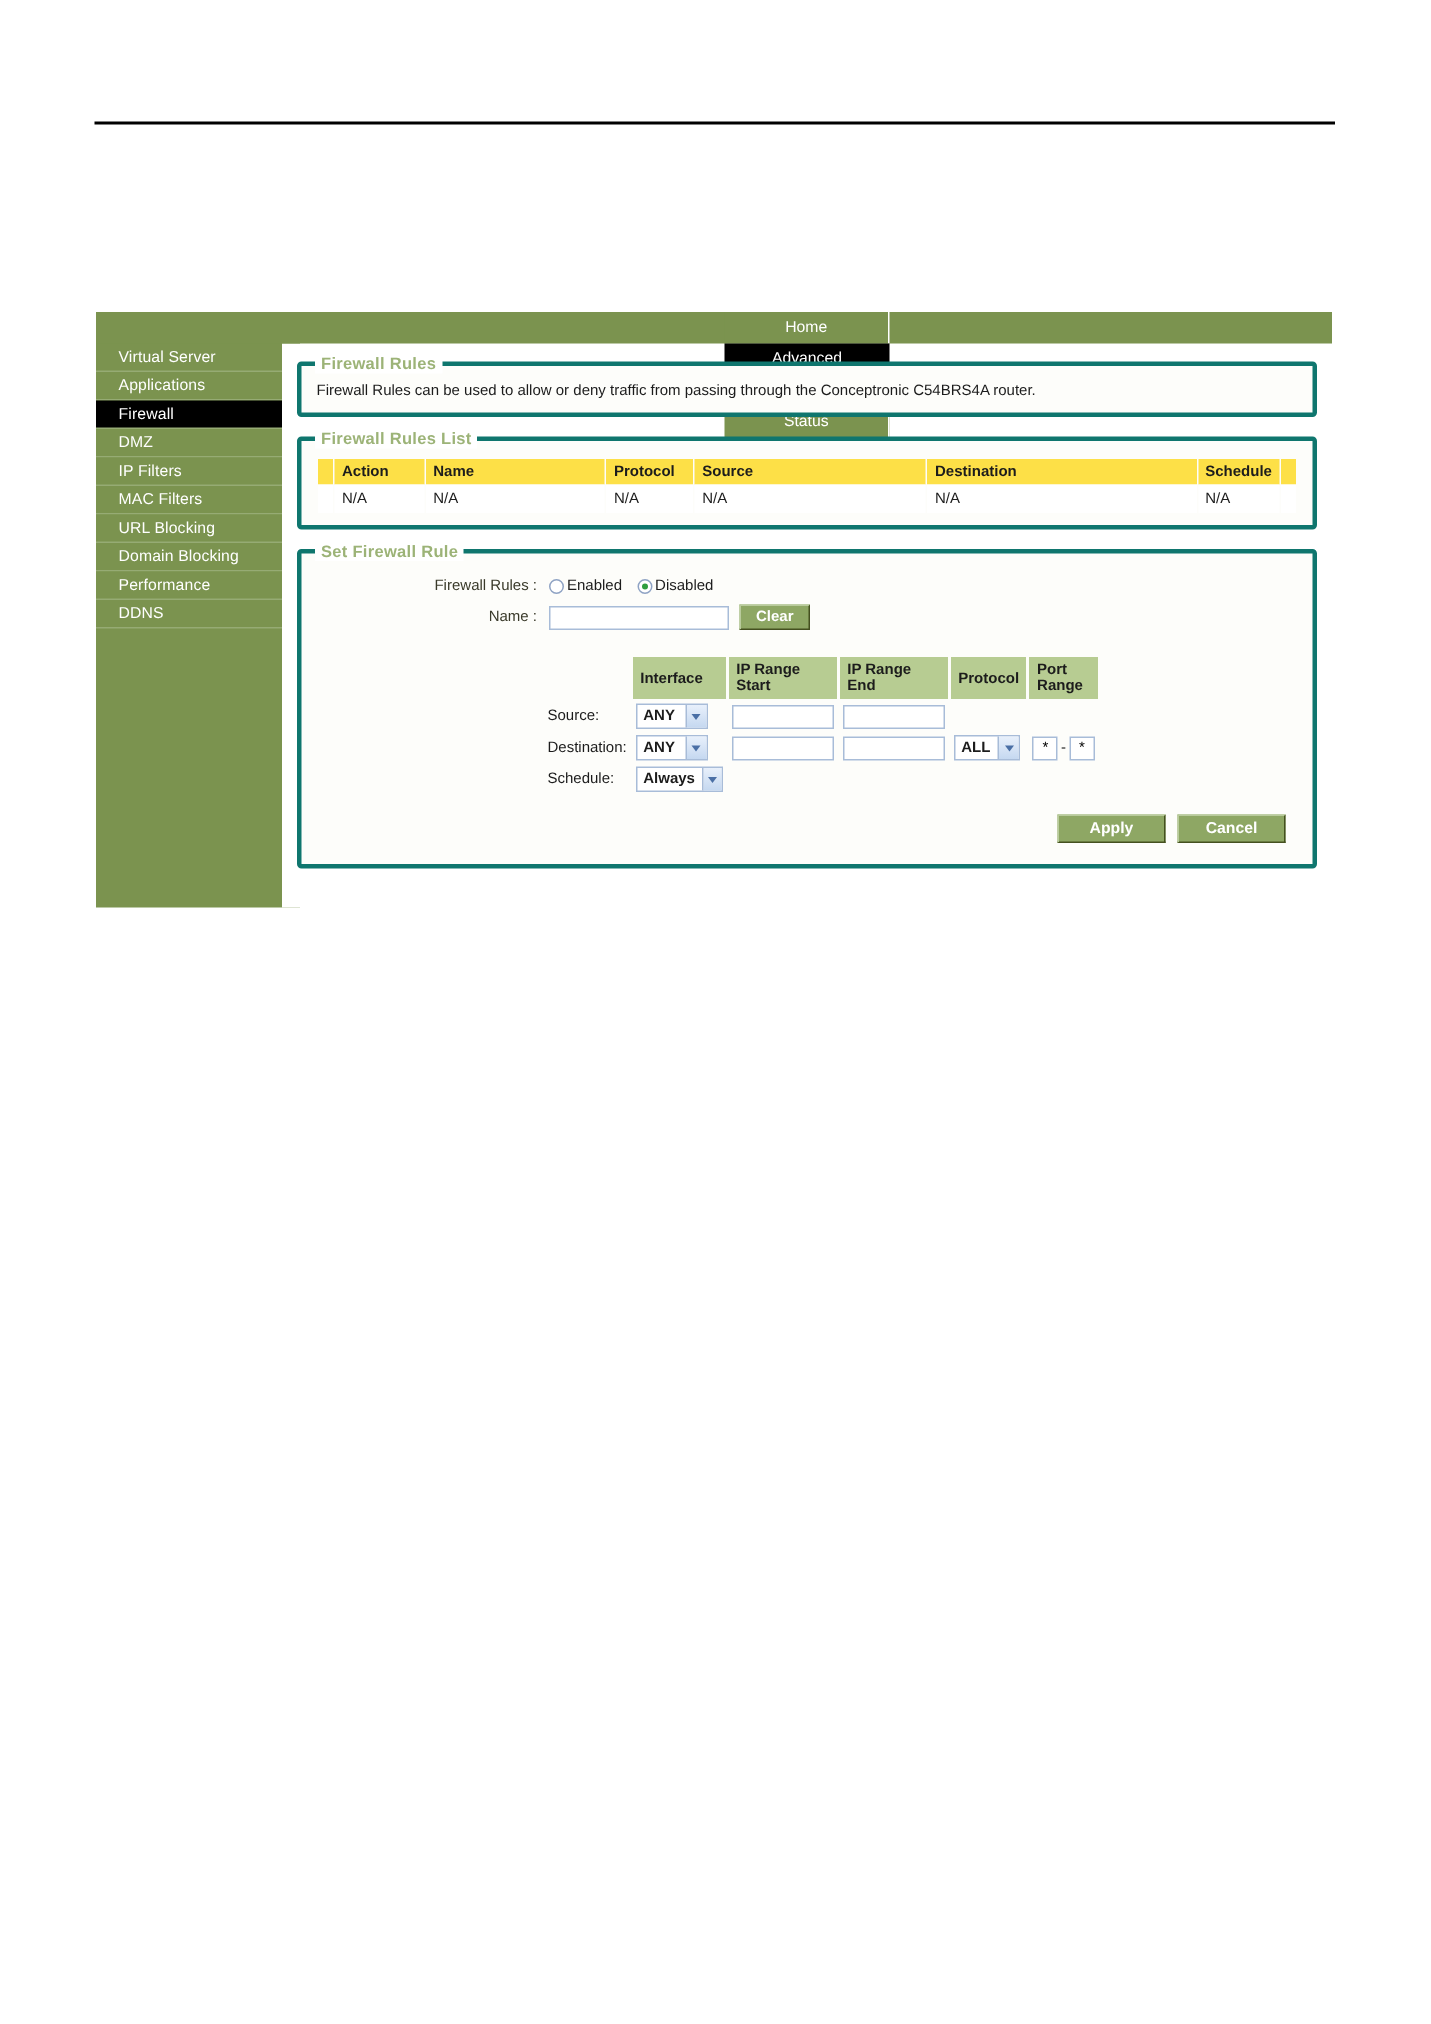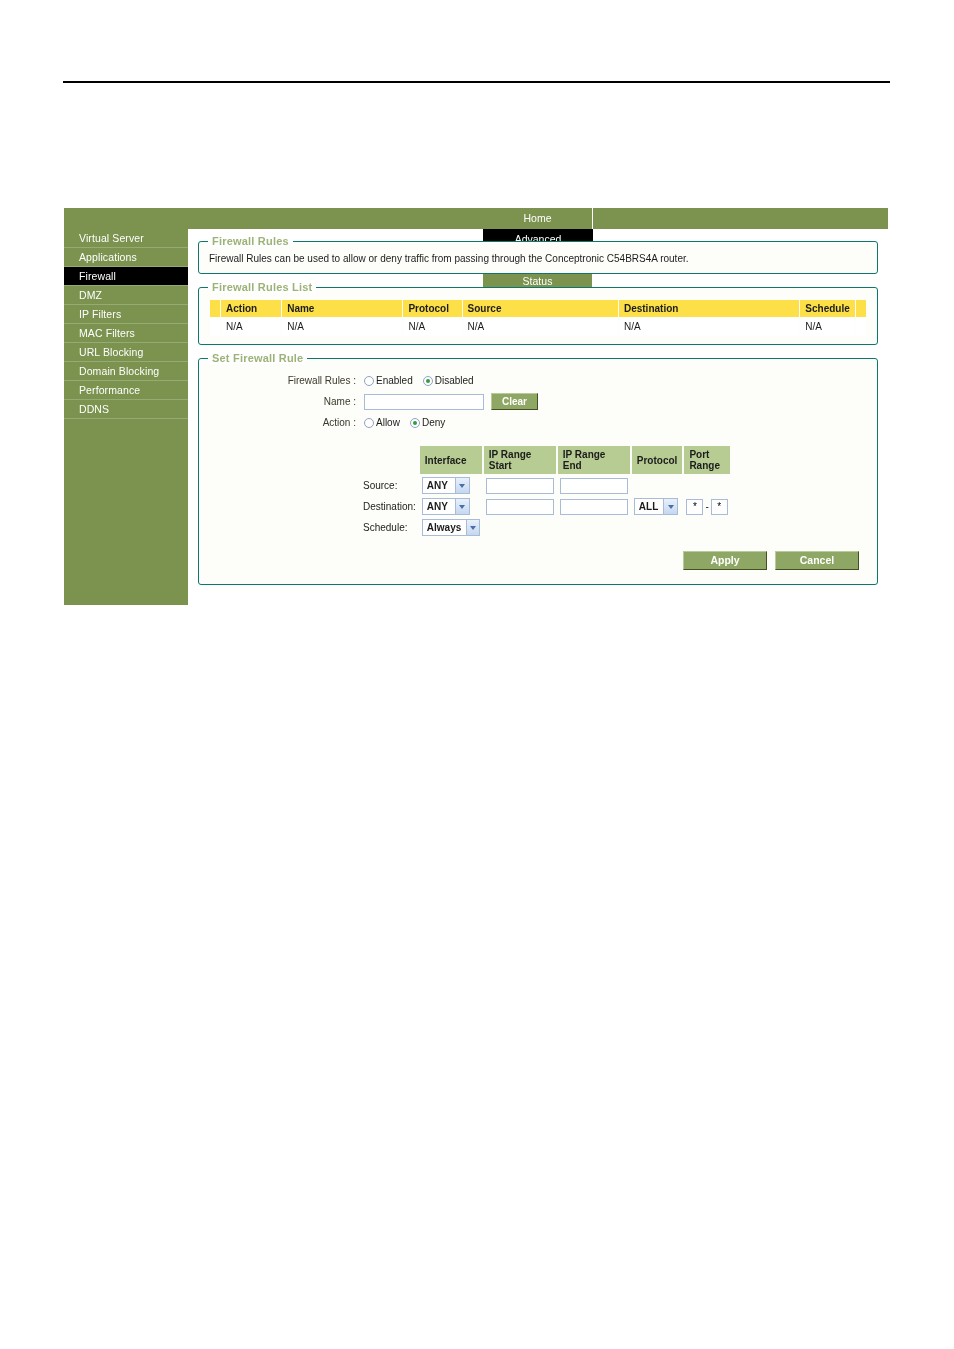--- a/index.html
+++ b/index.html
@@ -92,21 +92,21 @@
   
   .panel-body {
     background: #ffffff;
     padding: 12px 10px 10px 10px;
     min-height: 376px;
   }
 
   
   .group {
     position: relative;
-    border: 1px solid #0f766e;
+    border: 3px solid #0f766e;
     border-radius: 3px;
     margin-bottom: 13px;
     padding: 10px 10px 8px 10px;
     background: #fdfdfa;
   }
   .group > .group-title {
     position: absolute;
     top: -7px; left: 9px;
     background: #ffffff;
     padding: 0 4px;
@@ -277,21 +277,21 @@
     display: flex;
     justify-content: flex-end;
     margin-top: 12px;
     padding-right: 8px;
   }
   .btn {
     background: #8ea764;
     color: #ffffff;
     font-size: 10.5px;
     font-weight: bold;
-    width: 84px;
+    width: 72px;
     text-align: center;
     line-height: 15px;
     padding: 1px 0;
     margin-left: 8px;
     border-top: 1px solid #b9cb9c;
     border-left: 1px solid #b9cb9c;
     border-right: 1px solid #44501f;
     border-bottom: 1px solid #44501f;
   }
 </style>
@@ -382,31 +382,20 @@
                 <span>Disabled</span>
               </label>
             </div>
 
             <div class="frm-row">
               <div class="frm-label">Name :</div>
               <input class="txt" style="width: 120px;" type="text" value="">
               <span class="btn-clear">Clear</span>
             </div>
 
-            <div class="frm-row">
-              <div class="frm-label">Action :</div>
-              <label class="radio-wrap">
-                <span class="radio"></span>
-                <span>Allow</span>
-              </label>
-              <label class="radio-wrap">
-                <span class="radio checked"></span>
-                <span>Deny</span>
-              </label>
-            </div>
 
             <table class="matrix">
               <tbody>
                   <tr>
                 <td></td>
                 <th style="width:52px">Interface</th>
                 <th style="width:66px">IP Range Start</th>
                 <th style="width:72px">IP Range End</th>
                 <th style="width:46px">Protocol</th>
                 <th style="width:42px">Port Range</th>

